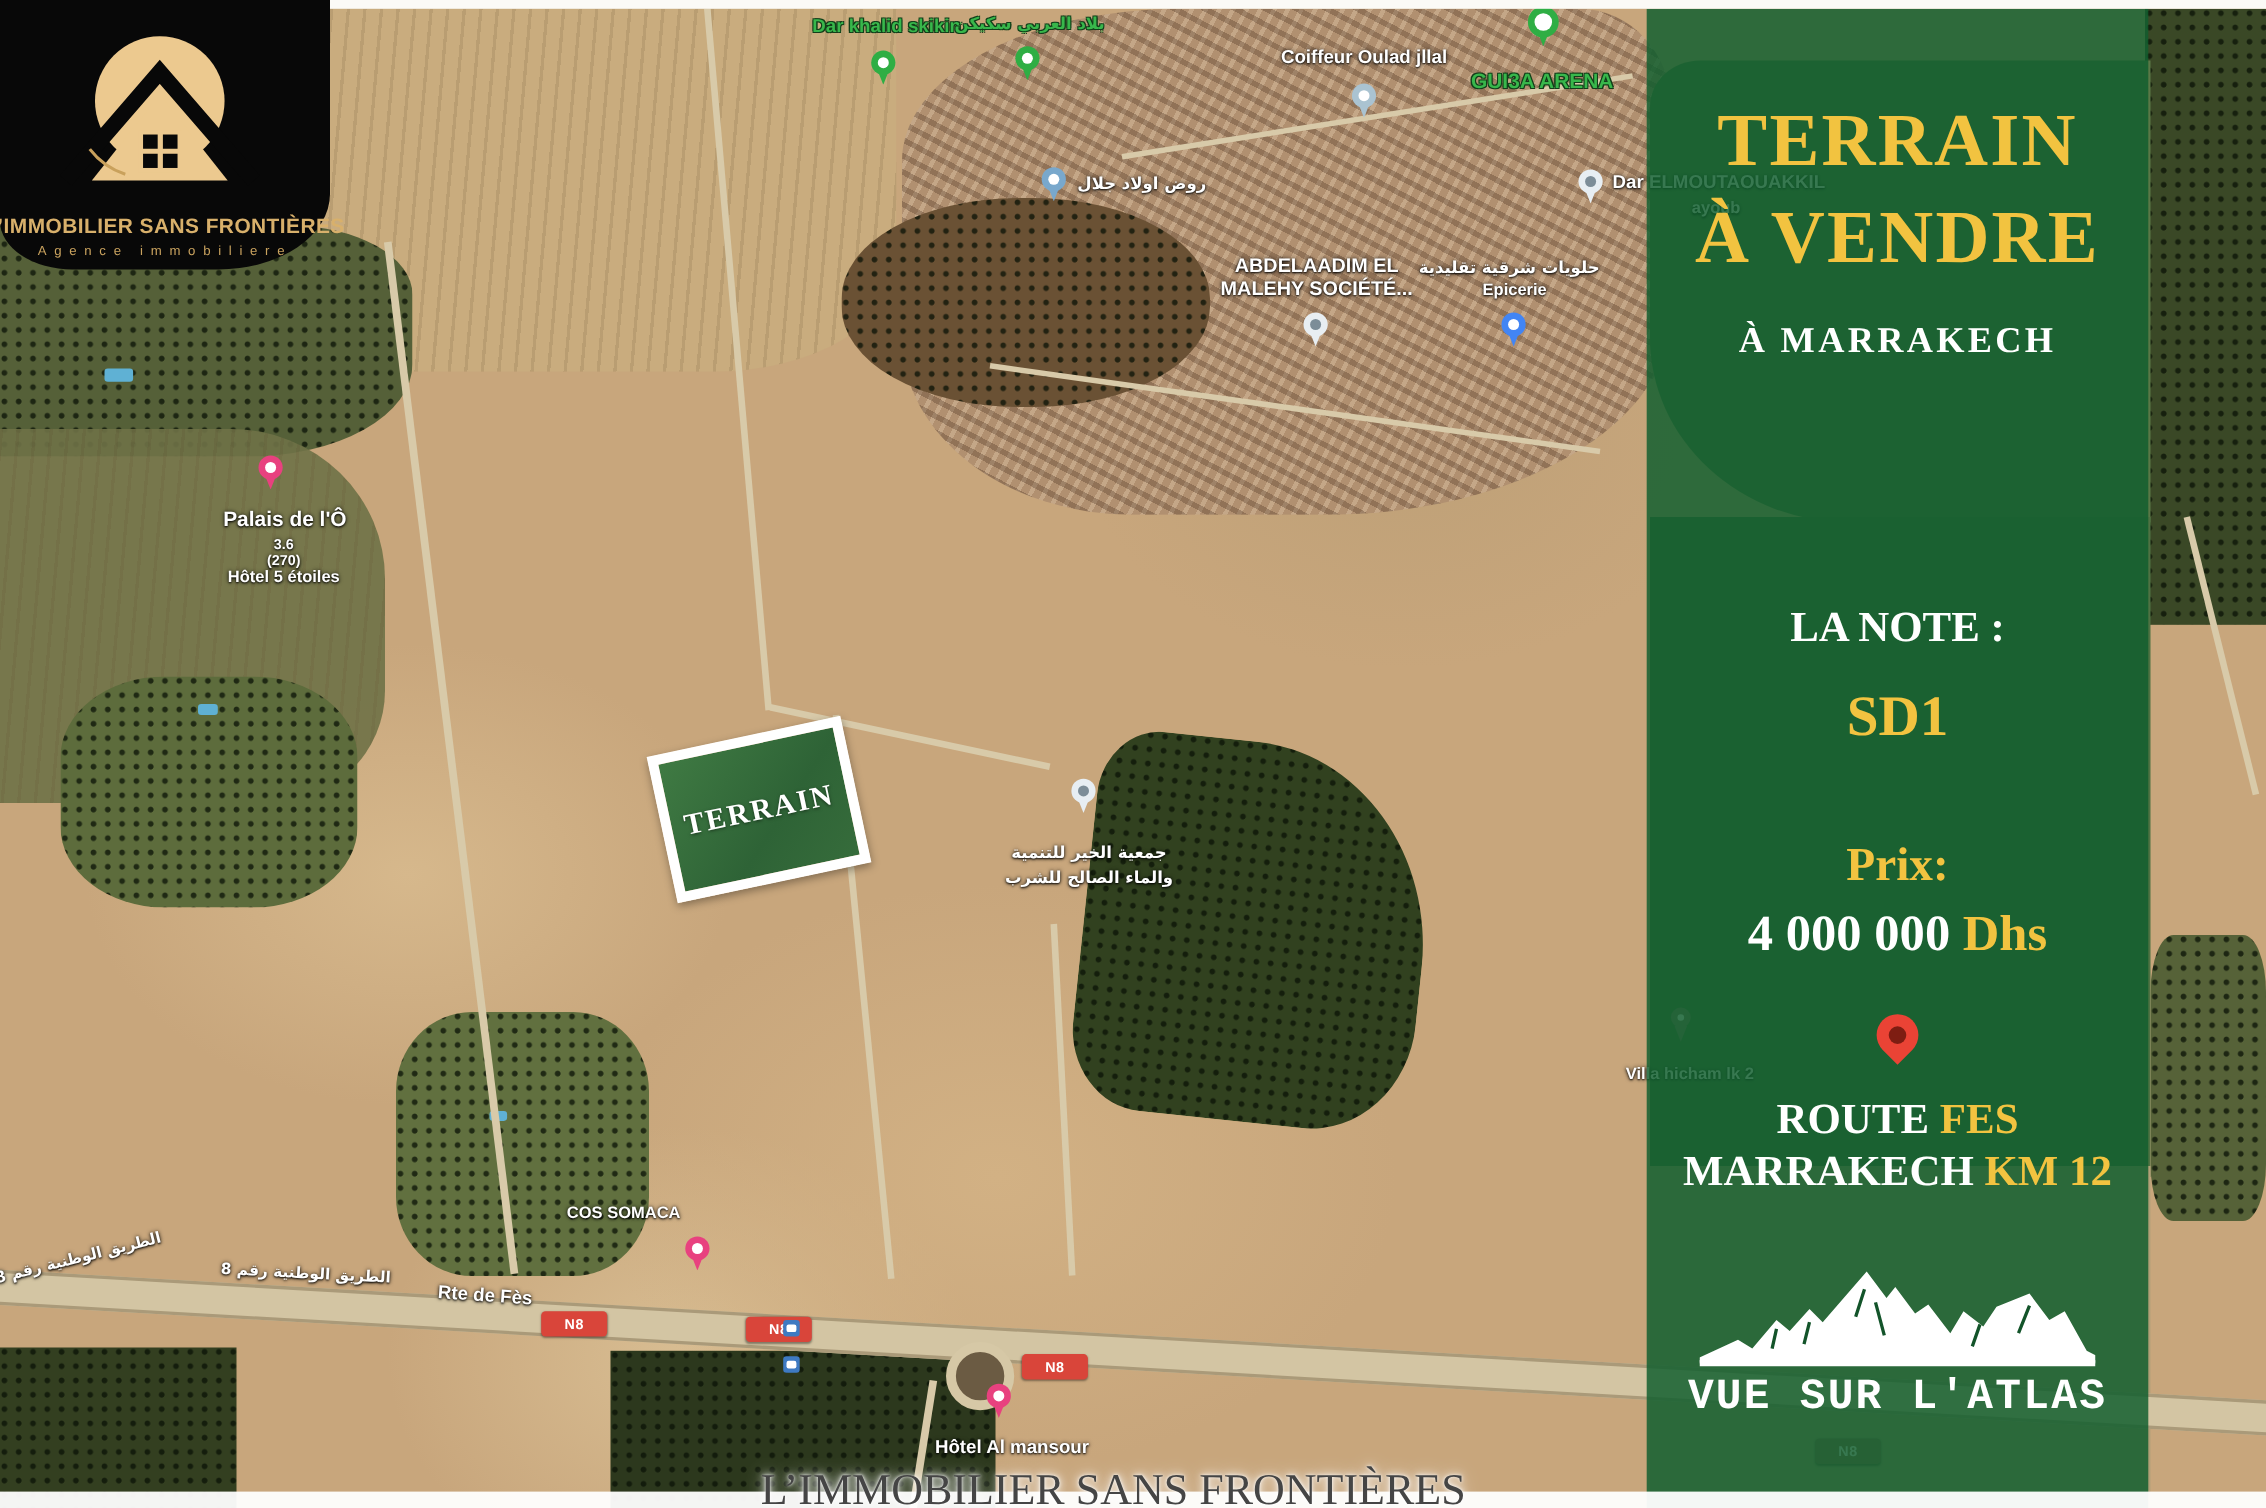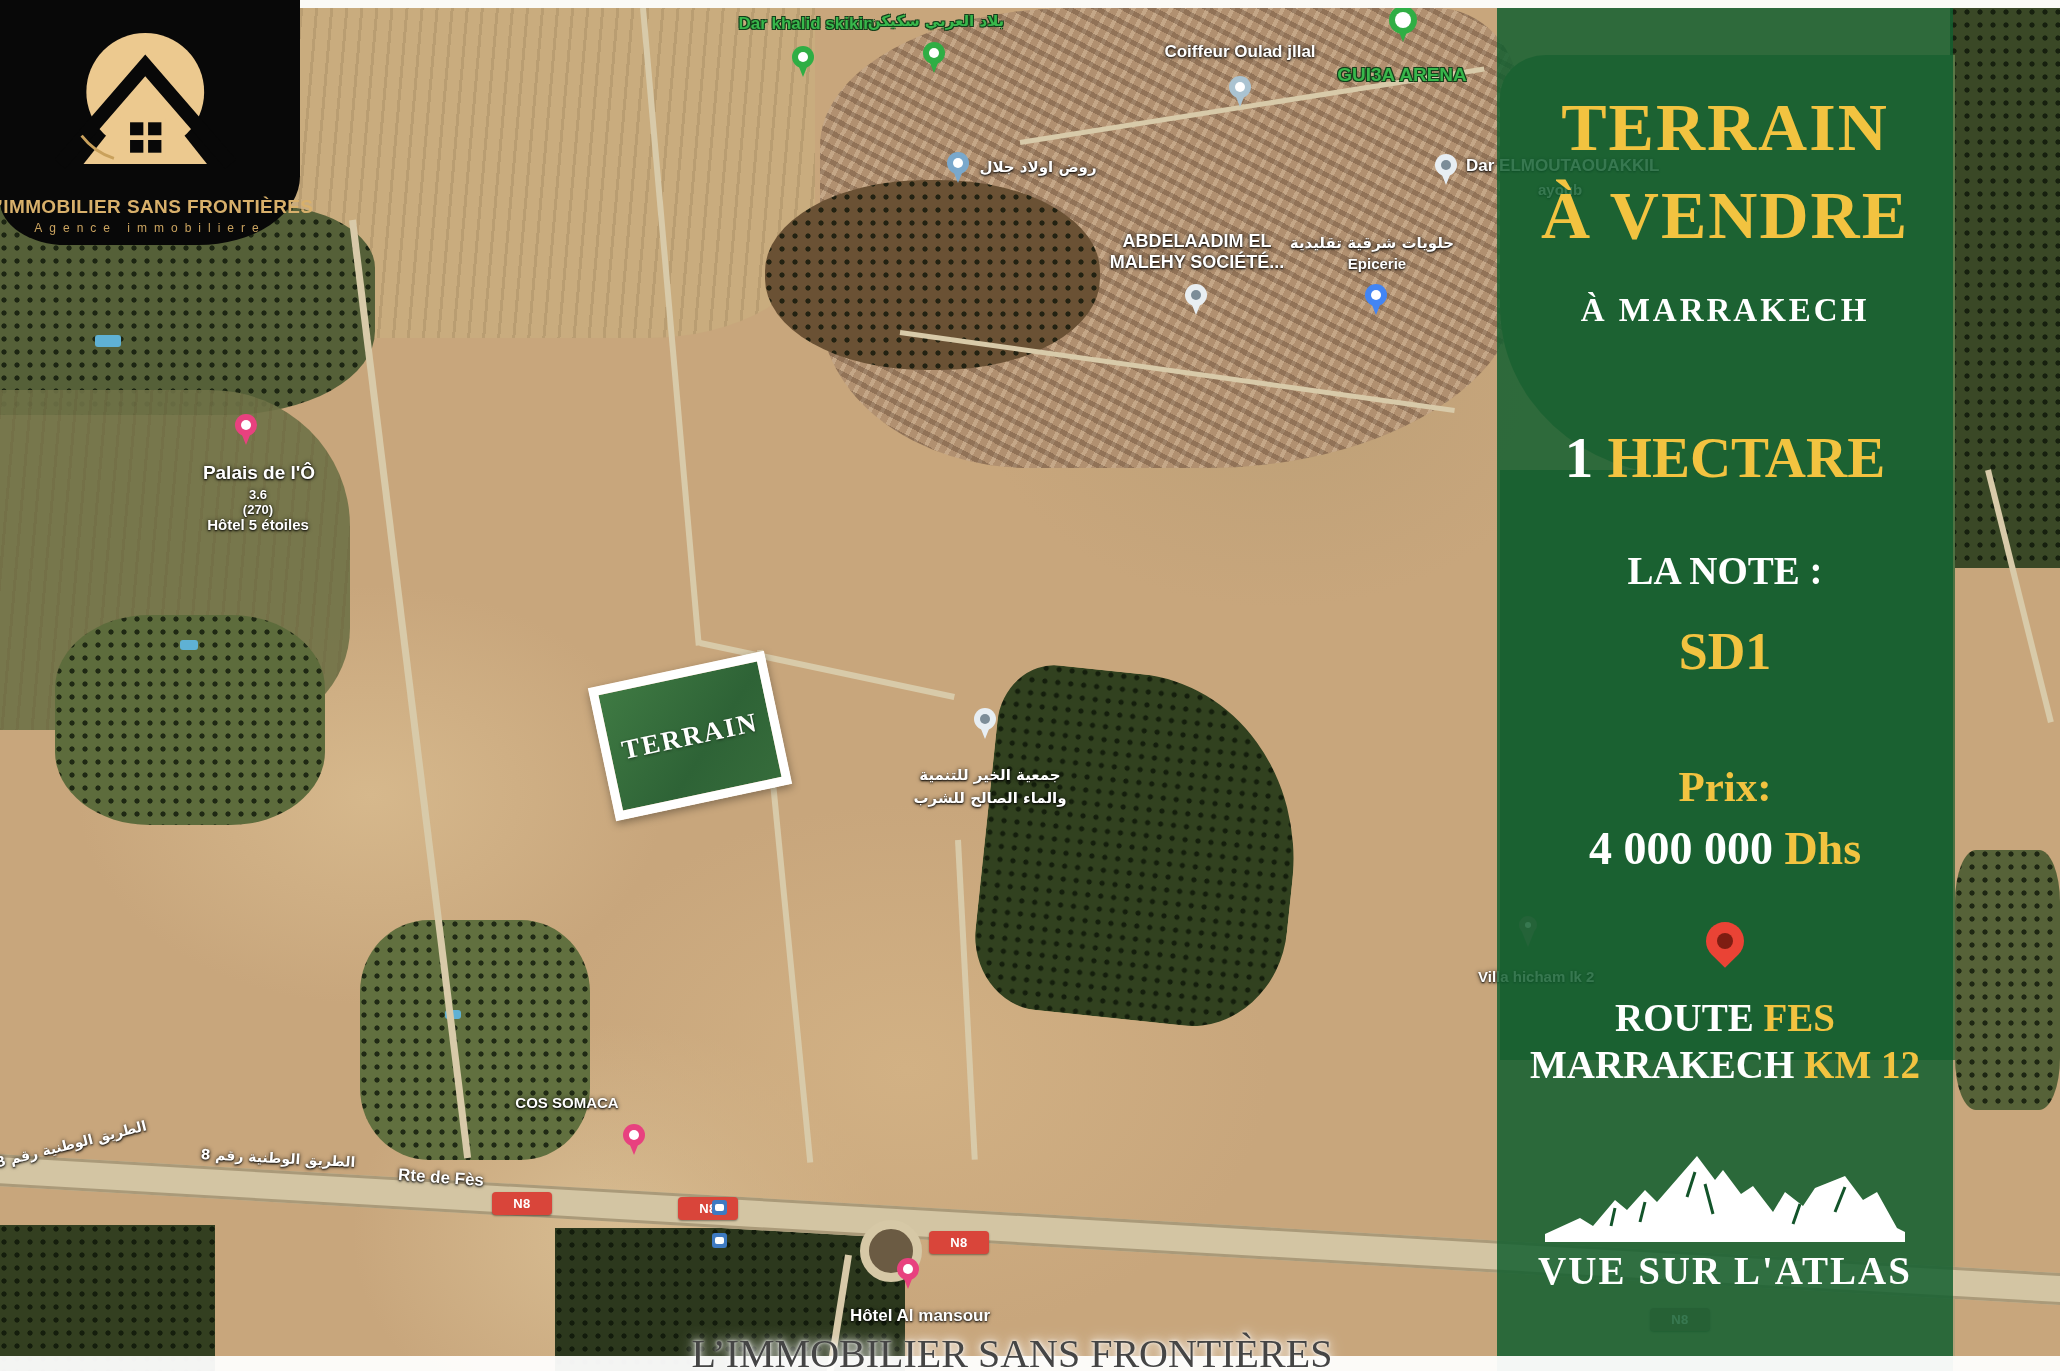--- a/index.html
+++ b/index.html
@@ -164,24 +164,20 @@
   <div class="shield" style="left:678px;top:1197px;">N8</div>
   <div class="shield" style="left:929px;top:1231px;">N8</div>
   <div class="shield brown" style="left:1650px;top:1308px;">N8</div>
   <div class="bus" style="left:712px;top:1200px;"></div>
   <div class="bus" style="left:712px;top:1233px;"></div>
 
   <div class="panel">
     <div class="pt gold" style="top:80px;font-size:68px;letter-spacing:2px;">TERRAIN</div>
     <div class="pt gold" style="top:168px;font-size:68px;letter-spacing:2px;">À VENDRE</div>
     <div class="pt white" style="top:284px;font-size:33px;letter-spacing:3px;">À MARRAKECH</div>
-    <div class="pt" style="top:417px;font-size:57px;">
-      <span class="white">1</span>
-      <span class="gold">HECTARE</span>
-    </div>
     <div class="pt white" style="top:540px;font-size:39px;">LA NOTE :</div>
     <div class="pt gold" style="top:614px;font-size:52px;">SD1</div>
     <div class="pt gold" style="top:754px;font-size:43px;">Prix:</div>
     <div class="pt" style="top:814px;font-size:46px;">
       <span class="white">4 000 000</span>
       <span class="gold">Dhs</span>
     </div>
     <div class="geo-pin"></div>
     <div class="pt" style="top:987px;font-size:39px;">
       <span class="white">ROUTE</span>
@@ -189,21 +185,21 @@
     </div>
     <div class="pt" style="top:1034px;font-size:39px;">
       <span class="white">MARRAKECH</span>
       <span class="gold">KM 12</span>
     </div>
     <svg class="mountains" width="360" height="112" viewBox="0 0 360 112">
       <path d="M0 92 L35 76 L48 84 L70 58 L82 68 L100 48 L112 60 L152 14 L170 38 L178 28 L196 52 L208 44 L228 70 L240 50 L258 64 L270 46 L300 34 L318 58 L332 50 L352 86 L360 90 L360 100 L0 100 Z" fill="#ffffff"></path>
       <path d="M150 30 L142 55 M160 42 L168 72 M100 60 L95 80 M300 45 L290 70 M255 62 L248 82 M70 66 L66 84" stroke="#13542a" stroke-width="3" fill="none"></path>
       <path d="M0 96 L60 88 M300 92 L360 96" stroke="#ffffff" stroke-width="3" fill="none"></path>
     </svg>
-    <div class="pt white" style="top:1240px;font-size:39px;letter-spacing:2px;">VUE SUR L'ATLAS</div>
+    <div class="pt white" style="top:1240px;font-size:39px;letter-spacing:2px;font-family:Liberation Mono, monospace;">VUE SUR L'ATLAS</div>
   </div>
 
   <div class="strip-top"></div>
   <div class="strip-bottom"></div>
   <div class="footer-text">L’IMMOBILIER SANS FRONTIÈRES</div>
 
   <div class="logo">
     <svg width="190" height="160" viewBox="0 0 200 160" style="position:absolute;left:55px;top:10px;">
       <circle cx="95" cy="82" r="62" fill="#ecc98f"></circle>
       <path d="M5 158 L95 54 L185 158" stroke="#080808" stroke-width="15" fill="none"></path>

